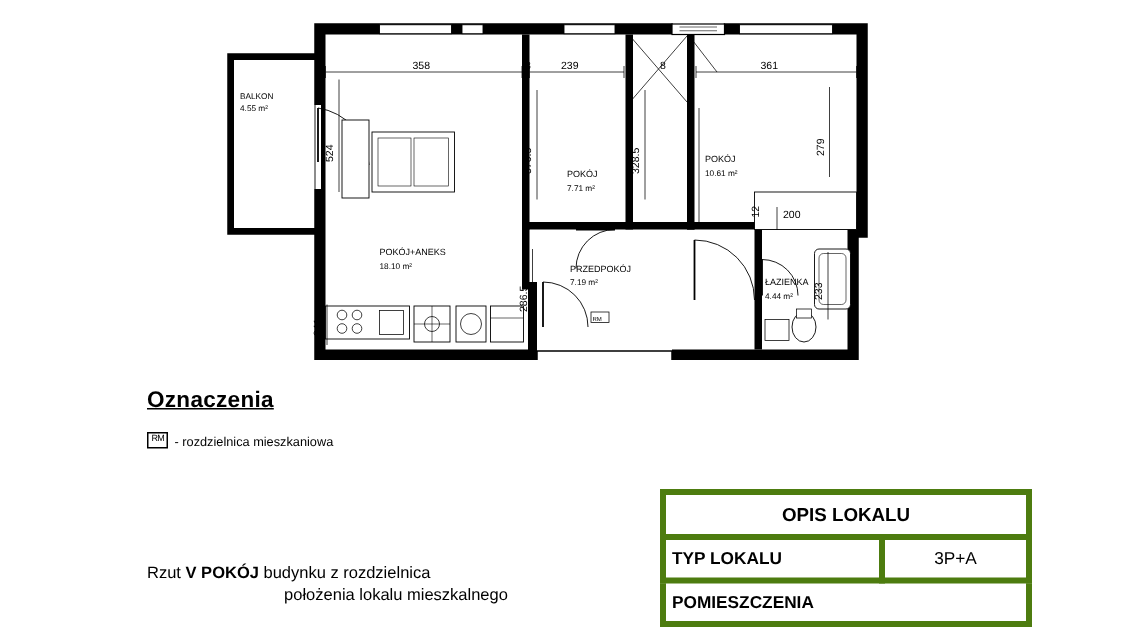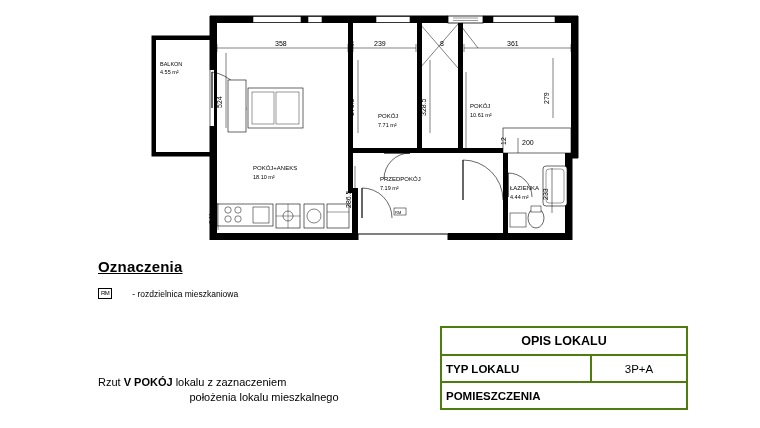--- a/index.html
+++ b/index.html
@@ -15,40 +15,40 @@
     position:absolute;
     left:148px;top:8px;width:448px;height:232px;
   }
   .plan svg{display:block;}
   .legend-title{
     position:absolute;left:98px;top:258px;
     font-size:15px;font-weight:bold;letter-spacing:.2px;text-decoration:underline;
   }
   .legend-row{
     position:absolute;left:98px;top:288px;
-    font-size:8.5px;display:flex;align-items:center;gap:20px;
+    font-size:8.5px;display:flex;align-items:center;gap:4px;
   }
   .legend-sym{
     font-size:6px;border:1px solid #000;padding:0 2px;line-height:9px;
     letter-spacing:-0.5px;
   }
   .caption{
     position:absolute;left:98px;top:375px;width:320px;
     font-size:11px;line-height:15px;
   }
   .caption b{font-weight:bold;}
   .caption .l2{display:block;padding-left:12px;text-align:center;}
   table.opis{
     position:absolute;left:440px;top:326px;
     border-collapse:collapse;
     width:248px;
     font-size:11.5px;
   }
   table.opis td{
-    border:2px solid #4d7c0f;
+    border:4px solid #4d7c0f;
     padding:6px 4px;
     height:13px;
   }
   table.opis td.head{
     text-align:center;font-weight:bold;font-size:12.5px;
   }
   table.opis td.key{font-weight:bold;}
   table.opis td.val{text-align:center;width:86px;}
   table.opis td.pom{font-weight:bold;}
 </style>
@@ -200,21 +200,21 @@
 </svg>
 </div>
 
 <div class="legend-title">Oznaczenia</div>
 <div class="legend-row">
   <span class="legend-sym">RM</span>
   <span>- rozdzielnica mieszkaniowa</span>
 </div>
 
 <div class="caption">
-  <span>Rzut </span><b>V POKÓJ</b><span> lokalu z zaznaczeniem</span>
+  <span>Rzut </span><b>V POKÓJ</b><span> budynku z rozdzielnica</span>
   <span class="l2">położenia lokalu mieszkalnego</span>
 </div>
 
 <table class="opis">
   <tbody>
       <tr>
     <td class="head" colspan="2">OPIS LOKALU</td>
   </tr>
   <tr>
     <td class="key">TYP LOKALU</td>

